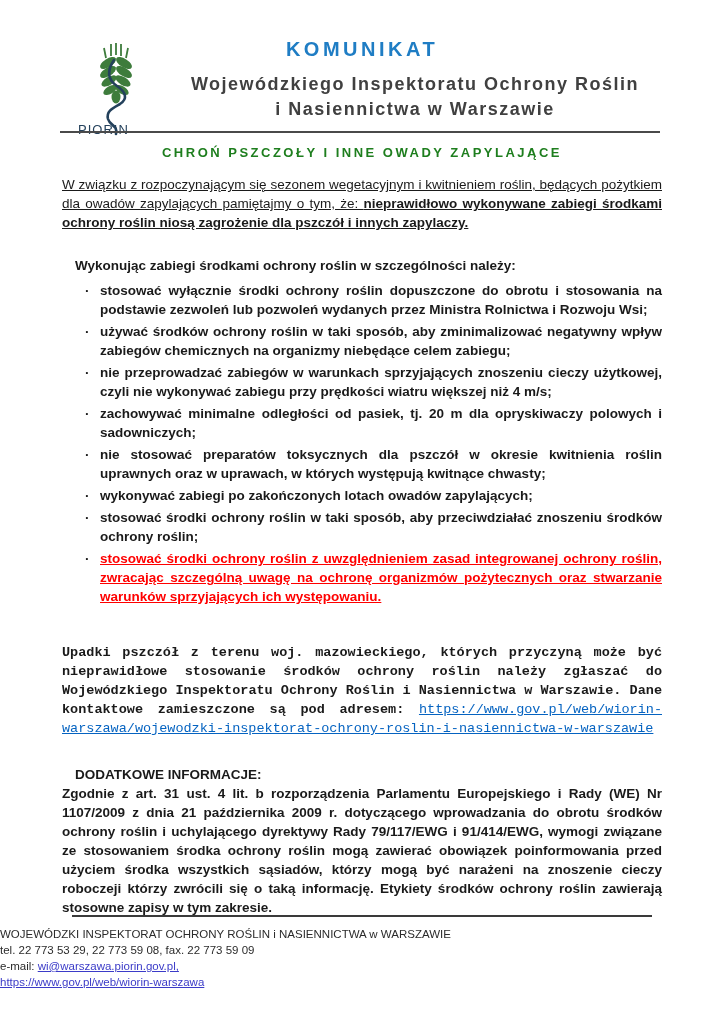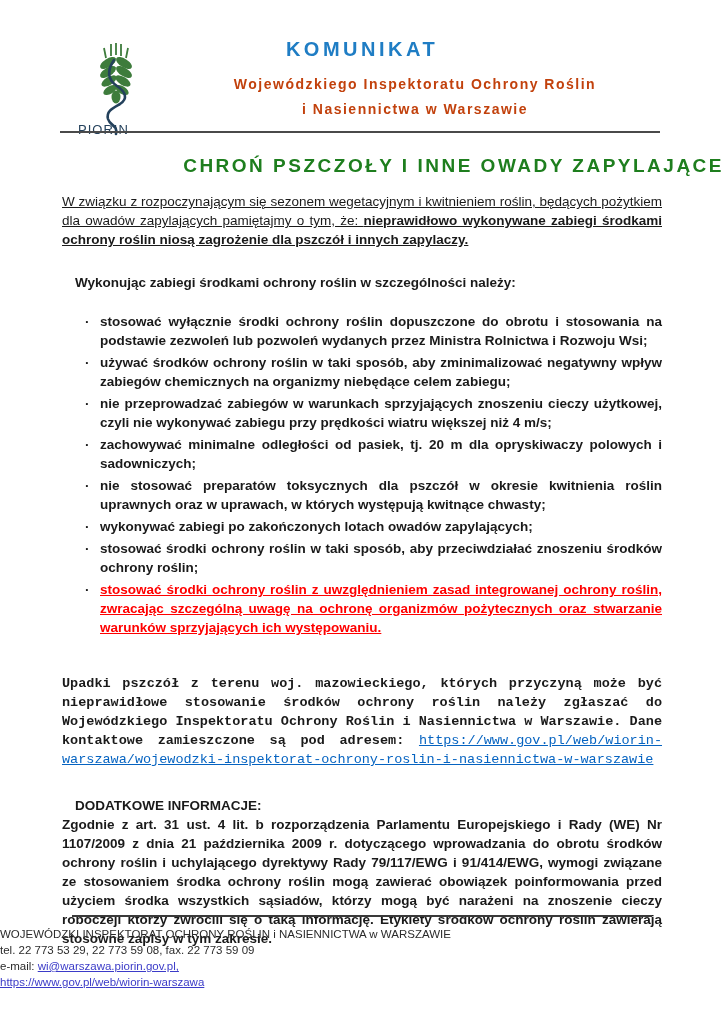--- a/index.html
+++ b/index.html
@@ -29,45 +29,45 @@
   .logo{position:absolute;left:70px;top:42px;width:100px;height:95px;}
   .kicker{
     position:absolute;left:0;top:38px;width:100%;
     text-align:center;
     font-size:20px;font-weight:bold;letter-spacing:3.5px;
     color:var(--kicker_blue);
   }
   .org{
     position:absolute;left:165px;top:72px;width:500px;
     text-align:center;
-    font-size:14px;font-weight:bold;letter-spacing:1.5px;
-    color:#c2410c;line-height:25px;
+    font-size:18px;font-weight:bold;letter-spacing:1.5px;
+    color:#404040;line-height:25px;
   }
   .header-rule{
     position:absolute;left:60px;top:131px;width:600px;
     border-top:2px solid #4a4a4a;
   }
   
   .title{
-    margin-top:22px;
-    text-align:right;
-    font-size:19px;font-weight:bold;letter-spacing:2.5px;
+    margin-top:12px;
+    text-align:center;
+    font-size:13px;font-weight:bold;letter-spacing:2.5px;
     color:var(--title_green);
   }
   
   .body{
     margin:0 62px;
     font-size:13.5px;line-height:19px;
     text-align:justify;
   }
   .intro{margin-top:15px;text-decoration:underline;}
   .list-heading{margin-top:24px;margin-left:13px;font-weight:bold;}
   .bullets{
     list-style:none;
-    margin-top:20px;margin-left:13px;
+    margin-top:6px;margin-left:13px;
   }
   .bullets li{
     position:relative;
     padding-left:25px;
     margin-bottom:3px;
     font-weight:bold;
     text-align:justify;
   }
   .bullets li::before{
     content:"\00B7";

